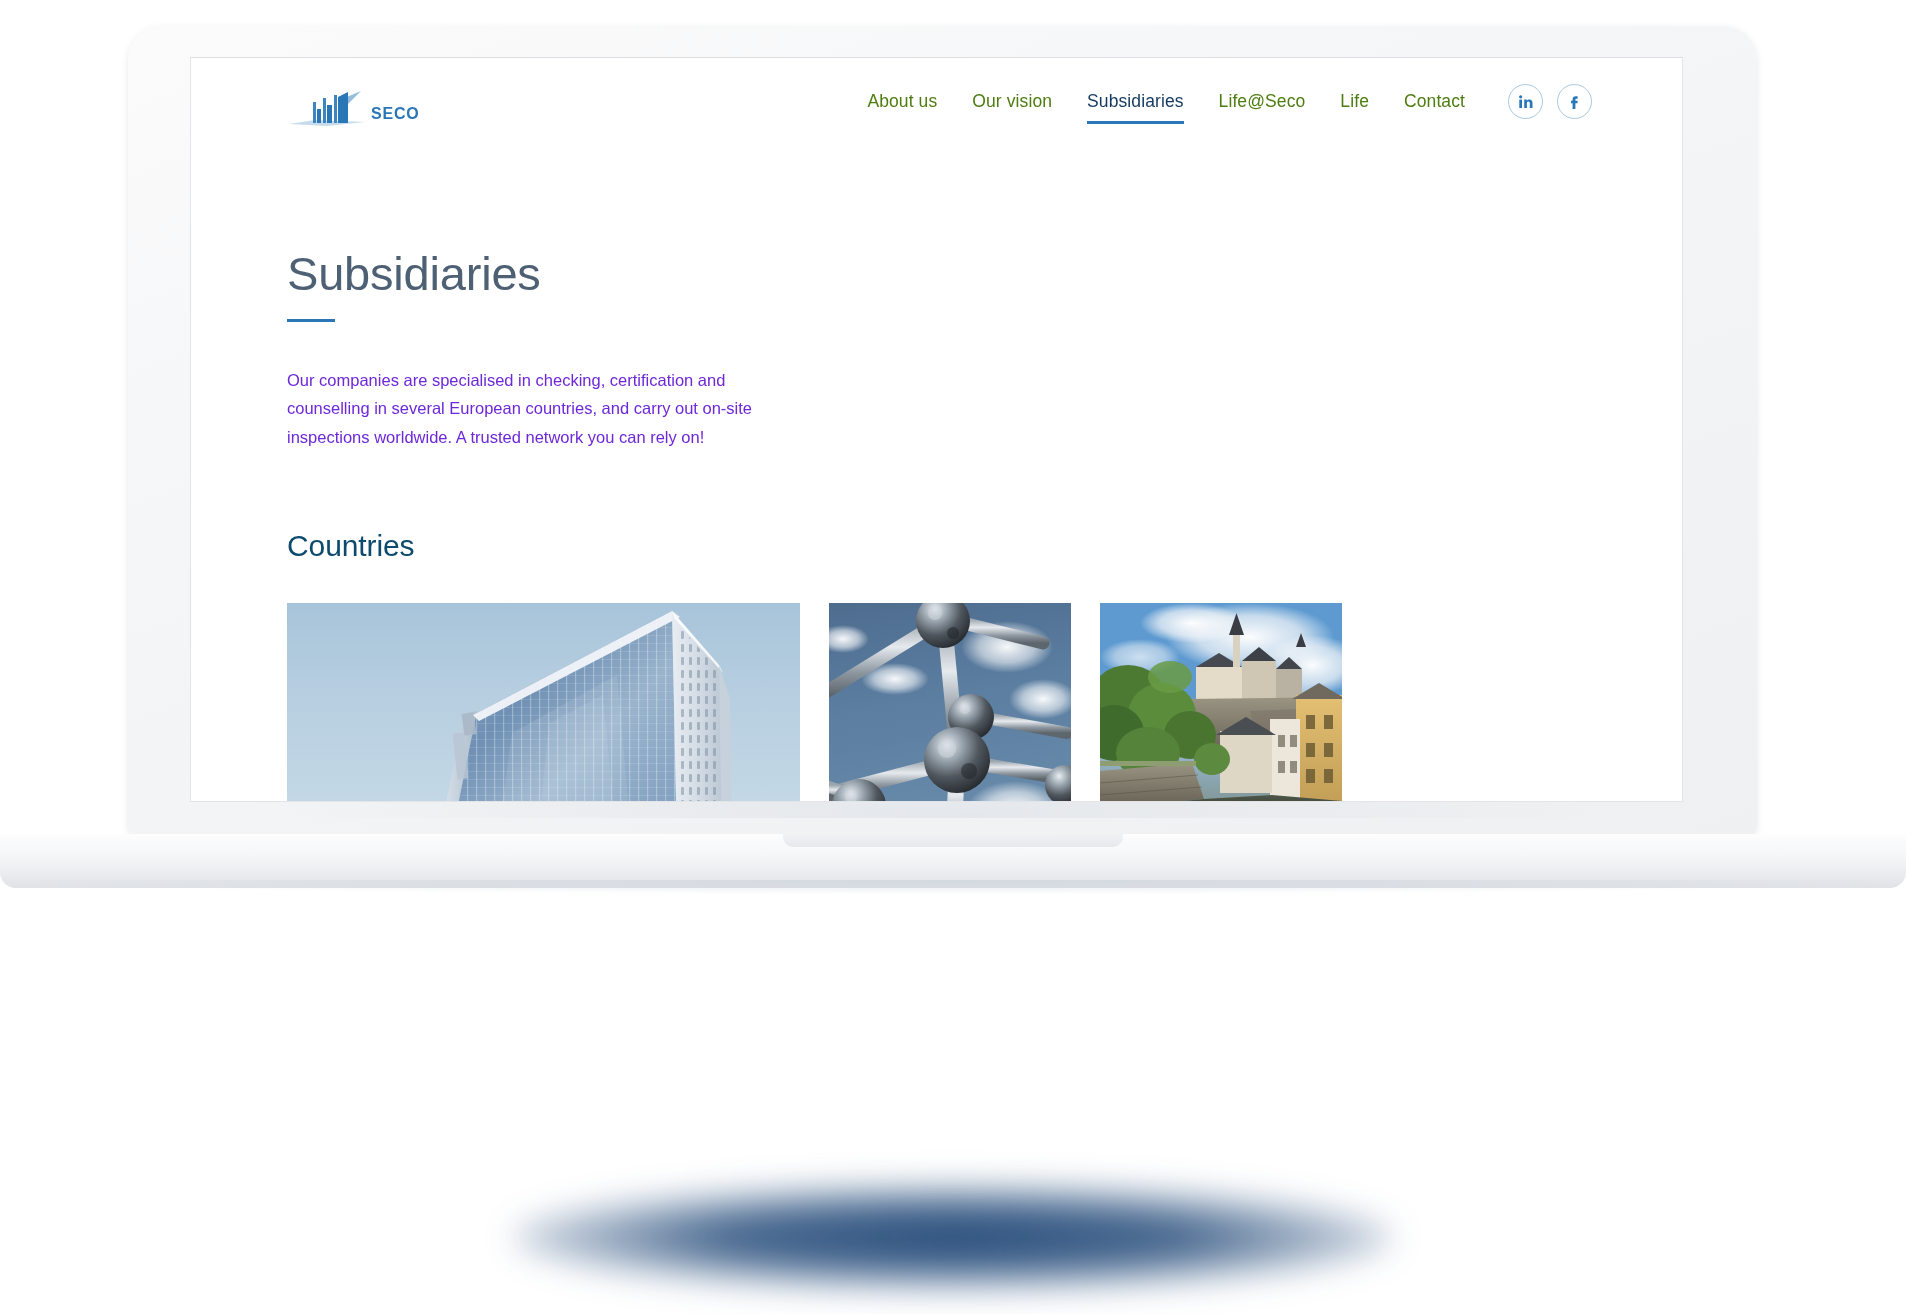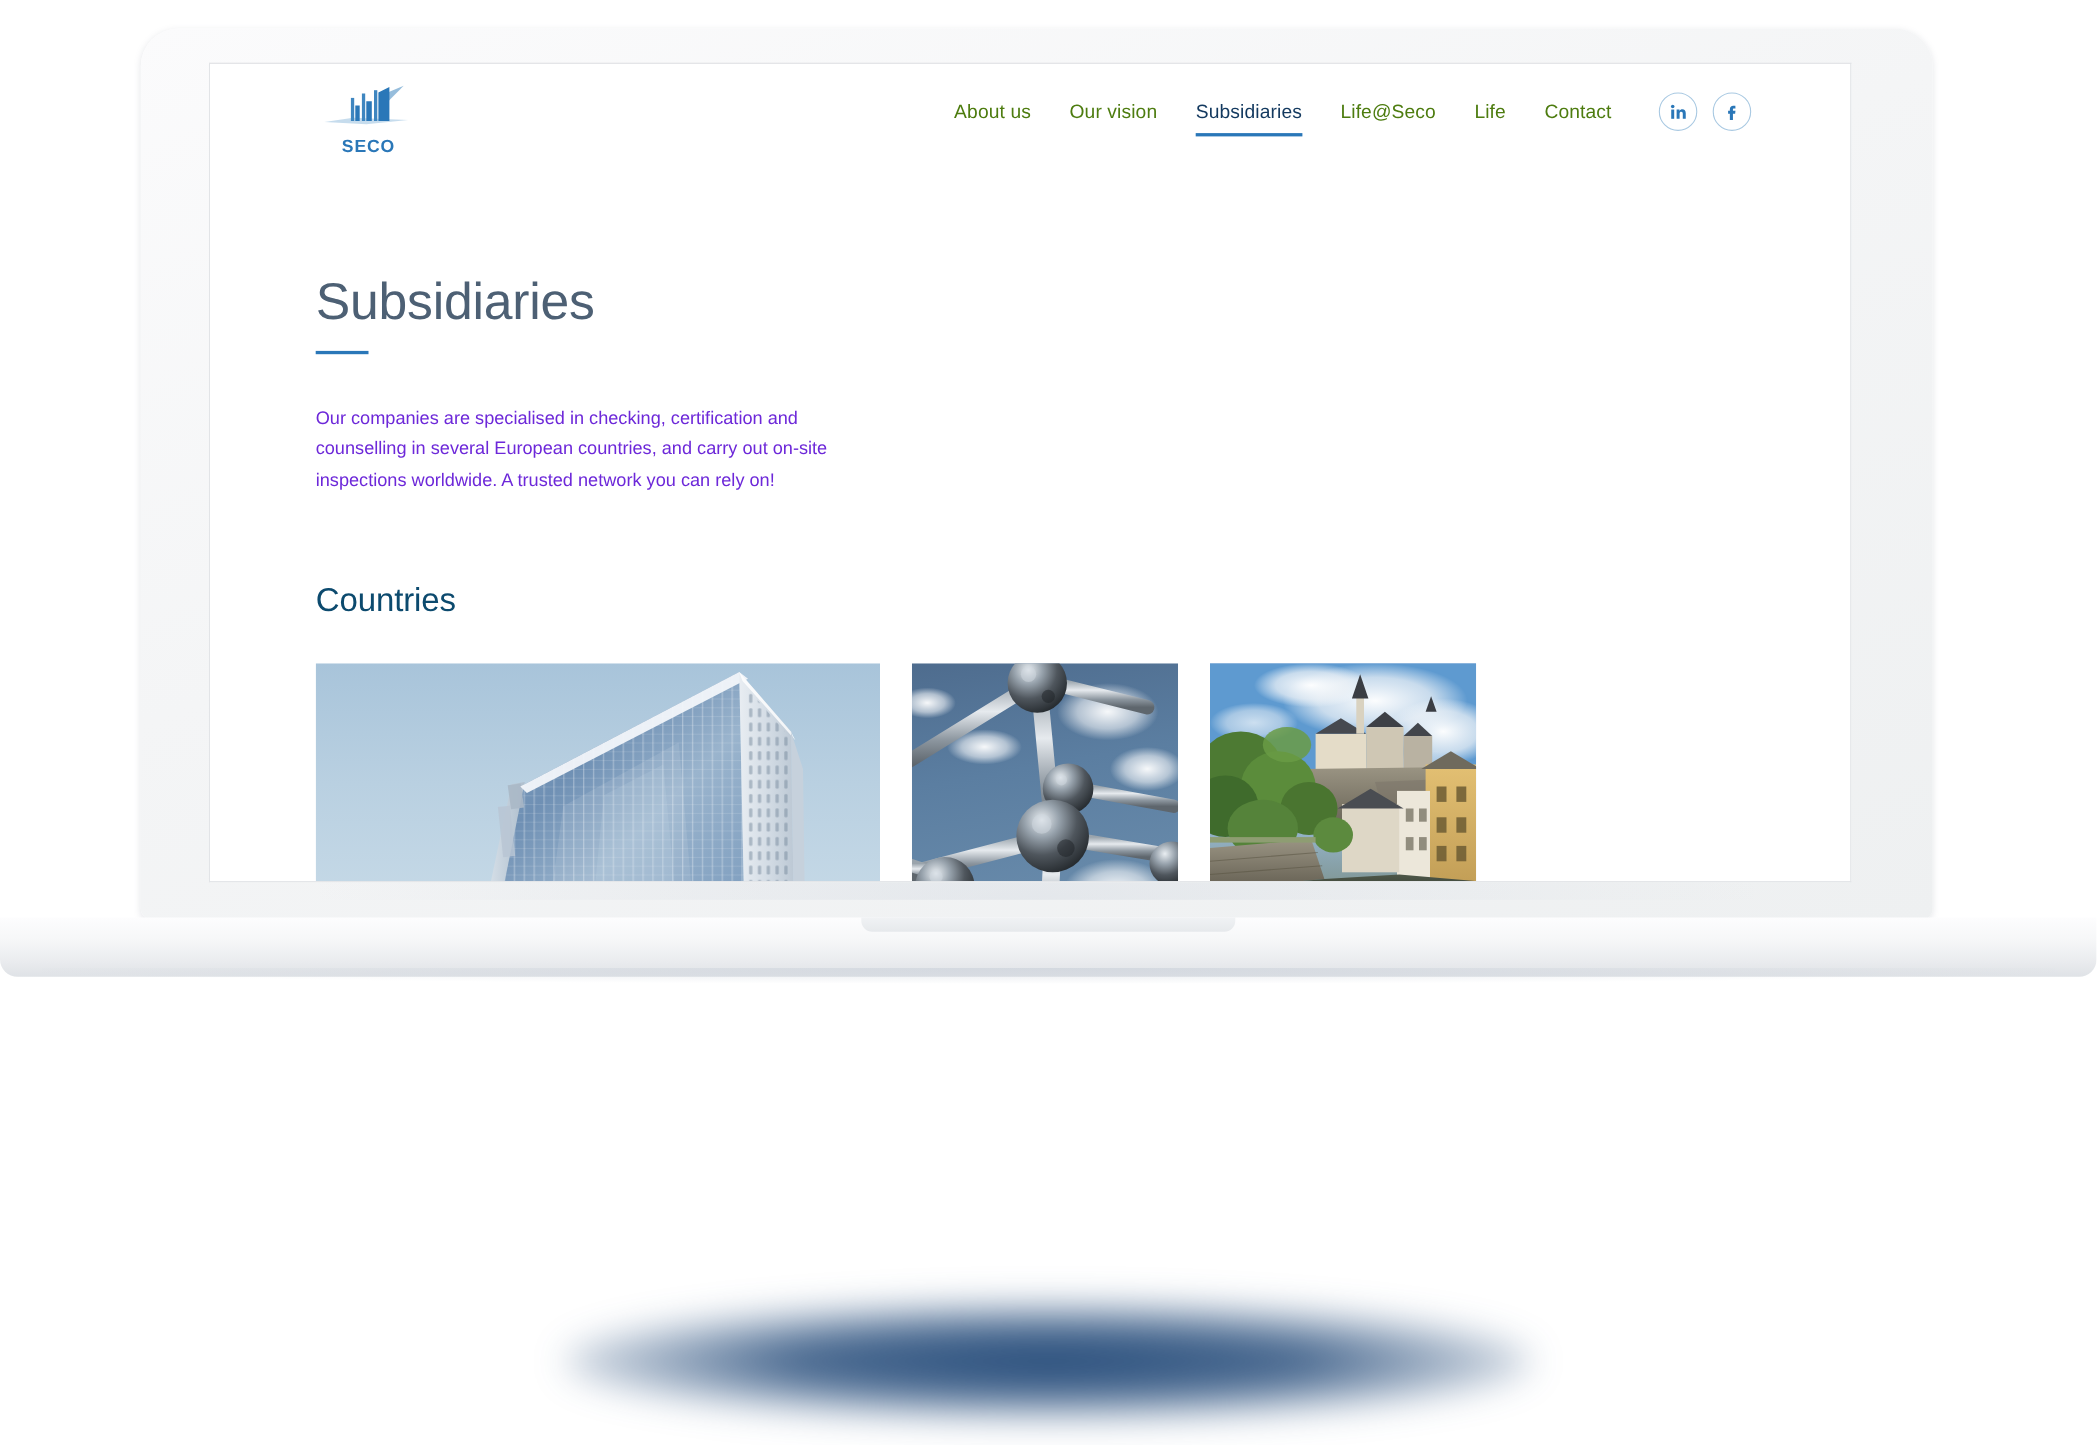--- a/index.html
+++ b/index.html
@@ -111,21 +111,21 @@
     padding: 0 0 0 0;
   }
 
   .logo {
     position: absolute;
     left: 96px;
     top: 18px;
     width: 96px;
     height: 74px;
     display: flex;
-    flex-direction: column;
+    flex-direction: row;
     align-items: center;
     justify-content: flex-start;
     cursor: pointer;
   }
   .logo svg { display: block; }
   .logo-word {
     font-size: 16px;
     font-weight: bold;
     letter-spacing: 0.8px;
     color: #2a77b8;

